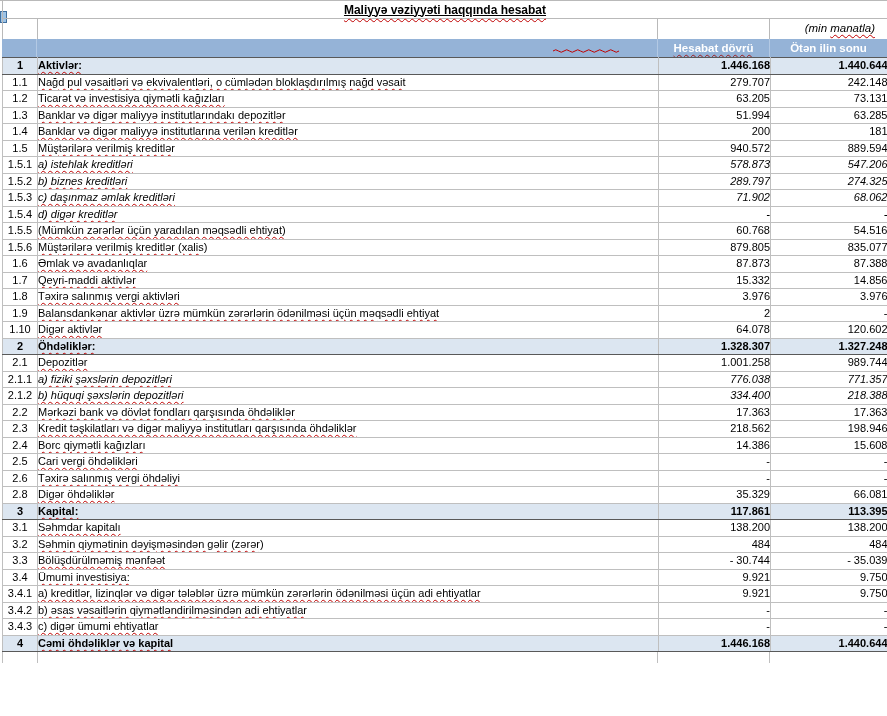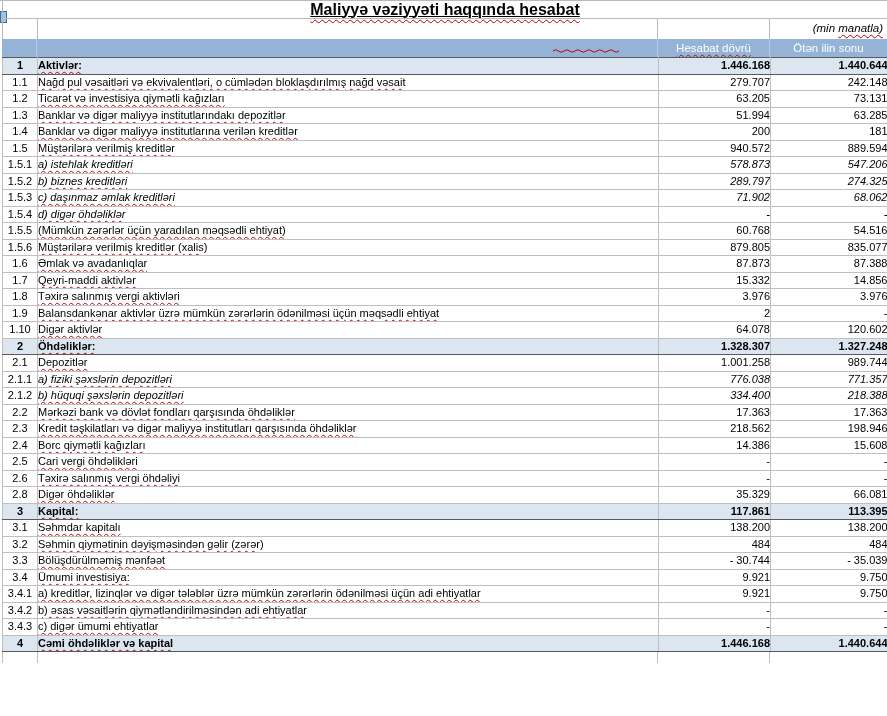--- a/index.html
+++ b/index.html
@@ -9,40 +9,40 @@
     font-family:"Liberation Sans", sans-serif;
     border-top:1px solid #b9b9b9; box-sizing:border-box;
   }
   
   .title-row {
     position:absolute; left:2px; top:0; width:885px; height:18px;
     display:flex; align-items:center; justify-content:center;
     border-bottom:1px solid #b9b9b9; border-left:1px solid #b9b9b9; box-sizing:border-box;
   }
   .title-outer {
-    font-weight:bold; font-size:16px;
+    font-weight:bold; font-size:12px;
     text-decoration:underline wavy #c00000 1px; text-underline-offset:4px;
   }
   .title-inner { text-decoration:underline solid #000 1px; text-underline-offset:1px; }
   
   .note-row {
     position:absolute; left:2px; top:18px; width:885px; height:20px;
     display:flex; box-sizing:border-box; border-left:1px solid #b9b9b9;
   }
   .note-row .cell { box-sizing:border-box; border-right:1px solid #b9b9b9; height:100%; }
   .note-row .c1 { width:35px; }
   .note-row .c2 { width:621px; }
   .note-row .c3 { width:112px; }
-  .note-row .c4 { width:117px; border-right:none; text-align:right; padding-right:4px;
+  .note-row .c4 { width:117px; border-right:none; text-align:right; padding-right:12px;
                   font-style:italic; font-size:11.5px; line-height:19px; }
   .note-wavy { text-decoration:underline wavy #c00000 1px; text-underline-offset:2px; }
   
   .header-row {
     position:absolute; left:2px; top:38px; width:885px; height:18px;
-    display:flex; background:#95b3d7; color:#fff; font-weight:normal; font-size:11.5px;
+    display:flex; background:#95b3d7; color:#fff; font-weight:bold; font-size:11.5px;
     box-sizing:border-box;
   }
   .header-row .hcell { box-sizing:border-box; height:100%; display:flex;
     align-items:center; justify-content:center; border-right:1px solid #b3c9e4; position:relative; }
   .header-row .h1 { width:35px; }
   .header-row .h2 { width:621px; }
   .header-row .h3 { width:112px; }
   .header-row .h4 { width:117px; border-right:none; }
   .hsq { position:absolute; left:516px; bottom:2px; }
   .hdr-wavy { text-decoration:underline wavy #9e1b1b 1px; text-underline-offset:2px; }
@@ -171,21 +171,21 @@
             <td class="val">274.325</td>
           </tr>
           <tr class="sub">
             <td class="num">1.5.3</td>
             <td class="label"><span class="sq">c) daşınmaz əmlak kreditləri</span></td>
             <td class="val">71.902</td>
             <td class="val">68.062</td>
           </tr>
           <tr class="sub">
             <td class="num">1.5.4</td>
-            <td class="label"><span class="sq">d) digər öhdəliklər</span></td>
+            <td class="label"><span class="sq">d) digər kreditlər</span></td>
             <td class="val">-</td>
             <td class="val">-</td>
           </tr>
           <tr class="normal">
             <td class="num">1.5.5</td>
             <td class="label"><span class="sq">(Mümkün zərərlər üçün yaradılan məqsədli ehtiyat)</span></td>
             <td class="val">60.768</td>
             <td class="val">54.516</td>
           </tr>
           <tr class="normal">

